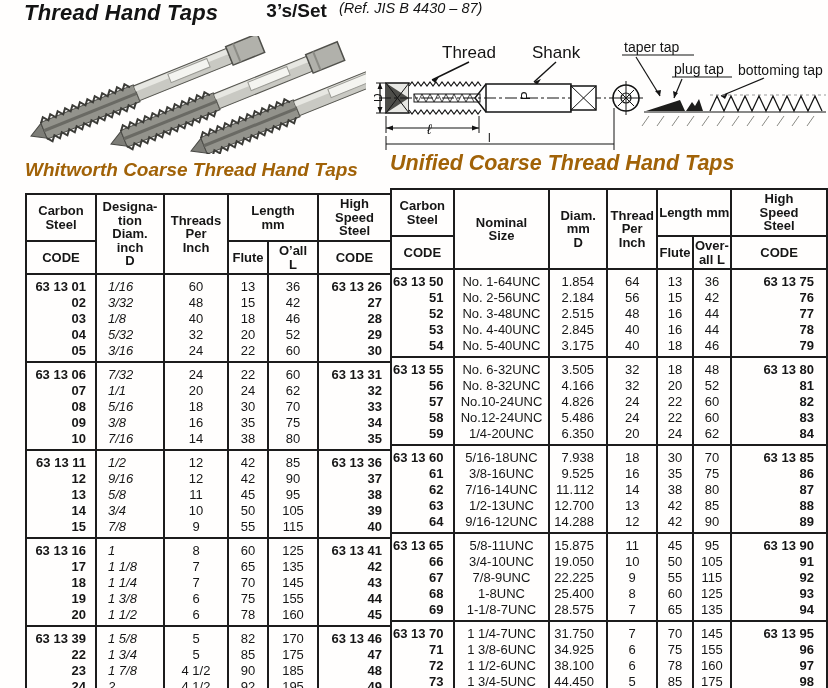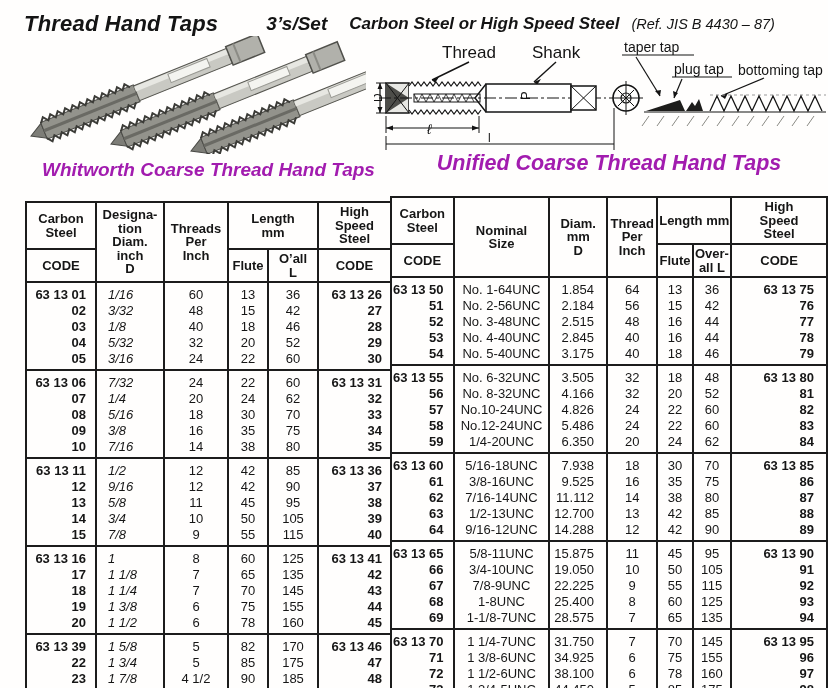--- a/index.html
+++ b/index.html
@@ -4,38 +4,38 @@
 <style>
   html,body { margin:0; padding:0; background:#ffffff; }
   .page {
     position:relative; width:828px; height:688px; overflow:hidden;
     background:#fffefd; color:#141414;
     font-family:"Liberation Sans", sans-serif;
   }
 
   
   .top-header {
-    position:absolute; left:24px; top:11px; width:800px;
-    display:flex; align-items:center; white-space:nowrap;
+    position:absolute; left:24px; top:0; width:800px;
+    display:flex; align-items:flex-start; white-space:nowrap;
   }
   .top-header .t-title  { font-size:22px; font-weight:bold; font-style:italic; letter-spacing:.2px; }
-  .top-header .t-set    { font-size:19px; font-weight:bold; font-style:italic; margin-left:48px; }
+  .top-header .t-set    { font-size:19px; font-weight:bold; margin-left:48px; }
   .top-header .t-mat    { font-size:17px; font-weight:bold; font-style:italic; margin-left:22px; }
   .top-header .t-ref    { font-size:14.5px; font-weight:normal; font-style:italic; margin-left:12px; }
 
   
   .photo   { position:absolute; left:16px;  top:36px; }
   .diagram { position:absolute; left:374px; top:38px; }
   .diagram text { font-family:"Liberation Sans", sans-serif; fill:#141414; }
 
   
   .wh-section { position:absolute; left:25px;  top:159px; width:367px; }
   .un-section { position:absolute; left:390px; top:151px; width:438px; }
   .section-title {
-    text-align:center; font-weight:bold; font-style:italic; margin:0 0 20px 0; color:#a21caf;
+    text-align:left; font-weight:bold; font-style:italic; margin:0 0 12px 0; color:#a16207;
   }
   .wh-section .section-title { font-size:19px; }
   .un-section .section-title { font-size:21.5px; }
 
   table {
     border-collapse:collapse; table-layout:fixed; width:100%;
     font-size:13px; color:#161616; border:2px solid #1c1c1c;
   }
   th, td { padding:0; overflow:hidden; }
   th {
@@ -68,21 +68,20 @@
   .cc-hssR { text-align:right; padding-right:12px; font-weight:bold; }
 </style>
 </head>
 <body>
 
 <div class="page">
 
   <div class="top-header">
     <span class="t-title">Thread Hand Taps</span>
     <span class="t-set">3’s/Set</span>
-    <span class="t-mat">Carbon Steel or  High Speed Steel</span>
     <span class="t-ref">(Ref. JIS B 4430 – 87)</span>
   </div>
 
   <svg class="photo" width="350" height="118" viewBox="0 0 350 118">
     <g transform="translate(15,100) rotate(-22)">
       <path d="M0,0 L14,-8 L14,8 Z" fill="#7d7d77" stroke="#4a4a46" stroke-width="1"></path>
       <rect x="14" y="-9" width="100" height="18" fill="#93938c" stroke="#4a4a46" stroke-width="1"></rect>
       <path d="M14,-8 l4,-5 4,5 4,-5 4,5 4,-5 4,5 4,-5 4,5 4,-5 4,5 4,-5 4,5 4,-5 4,5 4,-5 4,5 4,-5 4,5 4,-5 4,5 4,-5 4,5 4,-5 4,5" fill="none" stroke="#3c3c38" stroke-width="2"></path>
       <path d="M14,8 l4,5 4,-5 4,5 4,-5 4,5 4,-5 4,5 4,-5 4,5 4,-5 4,5 4,-5 4,5 4,-5 4,5 4,-5 4,5 4,-5 4,5 4,-5 4,5 4,-5 4,5 4,-5" fill="none" stroke="#3c3c38" stroke-width="2"></path>
       <line x1="14" y1="0" x2="114" y2="0" stroke="#6a6a64" stroke-width="3"></line>
@@ -290,21 +289,21 @@
           <tr>
             <td class="cc-code">63 13 06</td>
             <td class="cc-des">7/32</td>
             <td class="cc-ctr">24</td>
             <td class="cc-ctr">22</td>
             <td class="cc-ctr">60</td>
             <td class="cc-hssL">63 13 31</td>
           </tr>
           <tr>
             <td class="cc-code">07</td>
-            <td class="cc-des">1/4</td>
+            <td class="cc-des">1/1</td>
             <td class="cc-ctr">20</td>
             <td class="cc-ctr">24</td>
             <td class="cc-ctr">62</td>
             <td class="cc-hssL">32</td>
           </tr>
           <tr>
             <td class="cc-code">08</td>
             <td class="cc-des">5/16</td>
             <td class="cc-ctr">18</td>
             <td class="cc-ctr">30</td>

